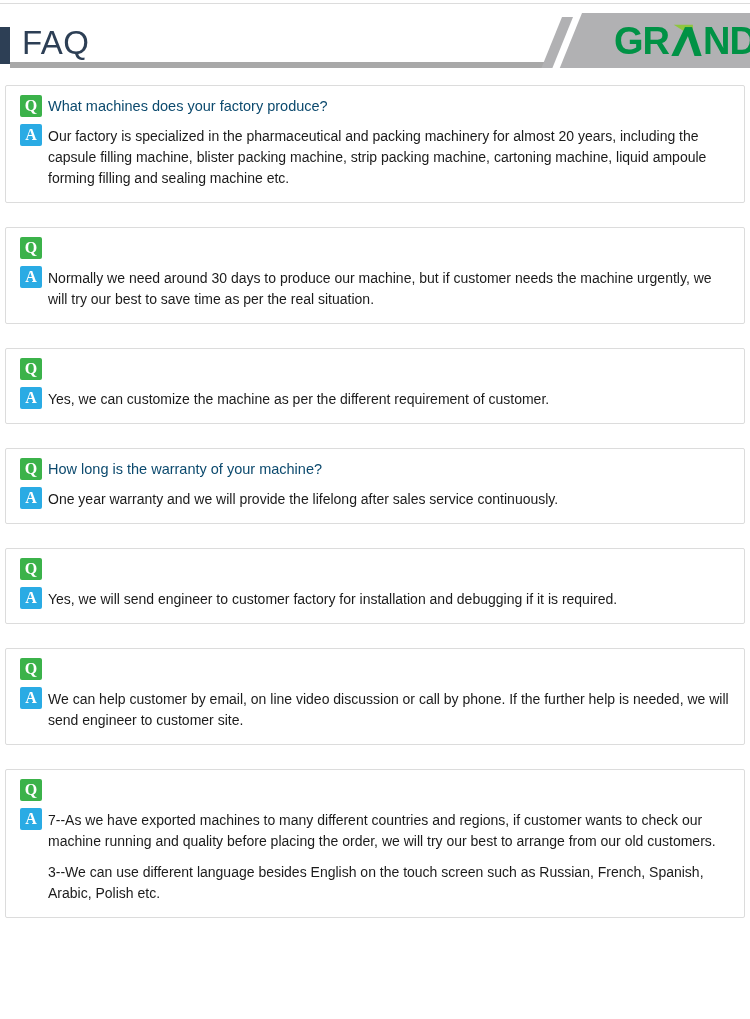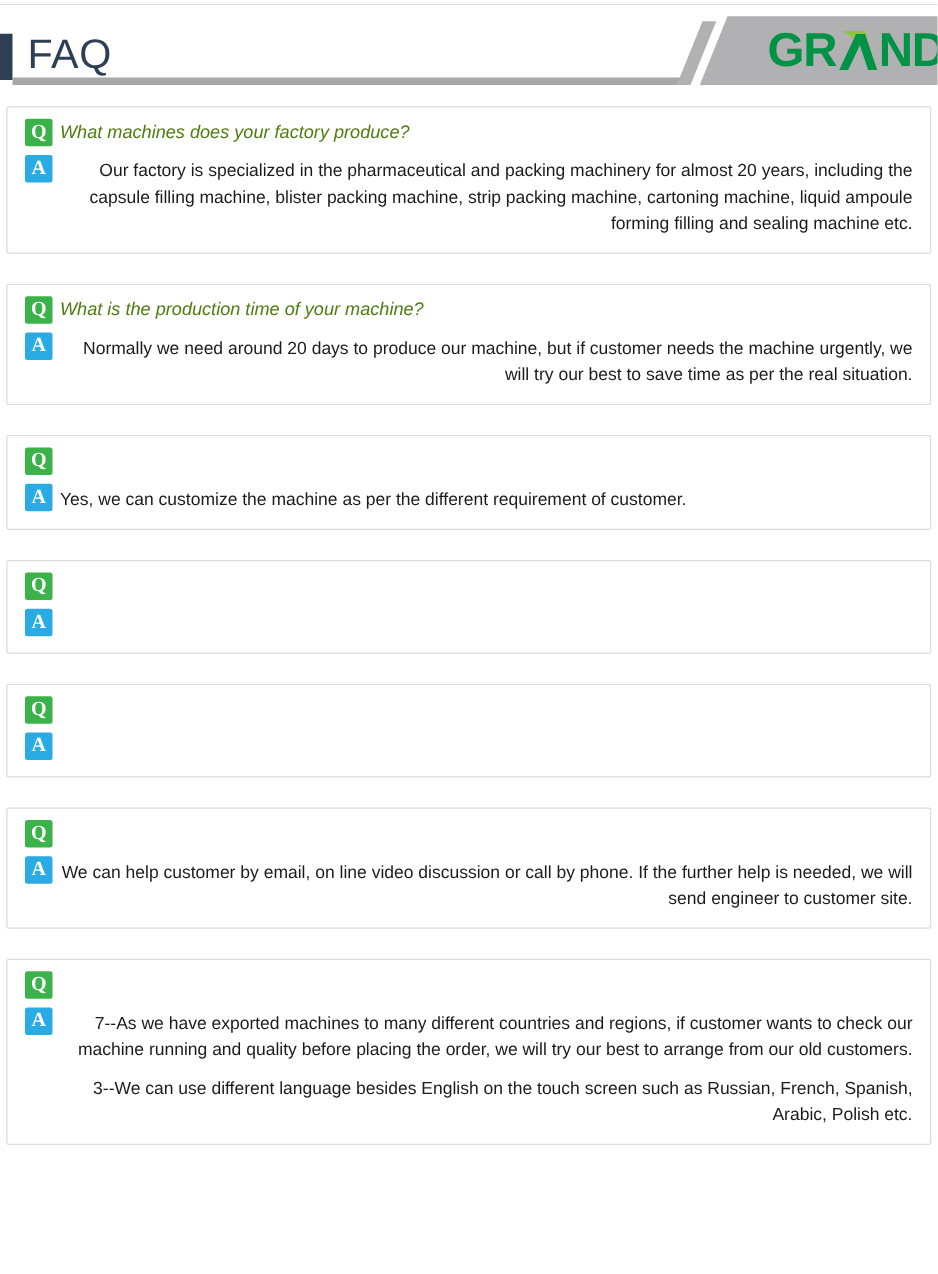--- a/index.html
+++ b/index.html
@@ -60,23 +60,23 @@
   .badge {
     flex:0 0 22px; width:22px; height:22px; border-radius:2px;
     display:flex; align-items:center; justify-content:center;
     font-family:"Liberation Serif", serif; font-weight:700; font-size:16px;
     color:#ffffff;
   }
   .badge.q { background:#3bb24a; }
   .badge.a { background:#2aabe4; }
   .qtext {
     margin-left:6px; padding-top:3px;
-    font-size:14.5px; color:#4d7c0f;font-style:italic;
+    font-size:14.5px; color:#0c4a6e;
   }
-  .atext { margin-left:6px; padding-top:2px; max-width:690px;text-align:right; }
+  .atext { margin-left:6px; padding-top:2px; max-width:690px; }
   .atext p {
     margin:0 0 10px 0;
     font-size:14px; line-height:21px; color:#1b1b1b;
   }
   .atext p:last-child { margin-bottom:0; }
 </style>
 </head>
 <body>
 
 <div class="top-hairline"></div>
@@ -111,57 +111,63 @@
       <span class="badge a">A</span>
       <div class="atext">
           <p>Our factory is specialized in the pharmaceutical and packing machinery for almost 20 years, including the capsule filling machine, blister packing machine, strip packing machine, cartoning machine, liquid ampoule forming filling and sealing machine etc.</p>
         </div>
     </div>
   </section>
 
   <section class="card">
     <div class="row question">
       <span class="badge q">Q</span>
-      <span class="qtext">What is the production time of your machine?</span>
     </div>
     <div class="row answer">
       <span class="badge a">A</span>
       <div class="atext">
-          <p>Normally we need around 20 days to produce our machine, but if customer needs the machine urgently, we will try our best to save time as per the real situation.</p>
+          <p>Normally we need around 30 days to produce our machine, but if customer needs the machine urgently, we will try our best to save time as per the real situation.</p>
         </div>
     </div>
   </section>
 
   <section class="card">
     <div class="row question">
       <span class="badge q">Q</span>
     </div>
     <div class="row answer">
       <span class="badge a">A</span>
       <div class="atext">
           <p>Yes, we can customize the machine as per the different requirement of customer.</p>
         </div>
     </div>
   </section>
 
   <section class="card">
     <div class="row question">
       <span class="badge q">Q</span>
+      <span class="qtext">How long is the warranty of your machine?</span>
     </div>
     <div class="row answer">
       <span class="badge a">A</span>
+      <div class="atext">
+          <p>One year warranty and we will provide the lifelong after sales service continuously.</p>
+        </div>
     </div>
   </section>
 
   <section class="card">
     <div class="row question">
       <span class="badge q">Q</span>
     </div>
     <div class="row answer">
       <span class="badge a">A</span>
+      <div class="atext">
+          <p>Yes, we will send engineer to customer factory for installation and debugging if it is required.</p>
+        </div>
     </div>
   </section>
 
   <section class="card">
     <div class="row question">
       <span class="badge q">Q</span>
     </div>
     <div class="row answer">
       <span class="badge a">A</span>
       <div class="atext">

